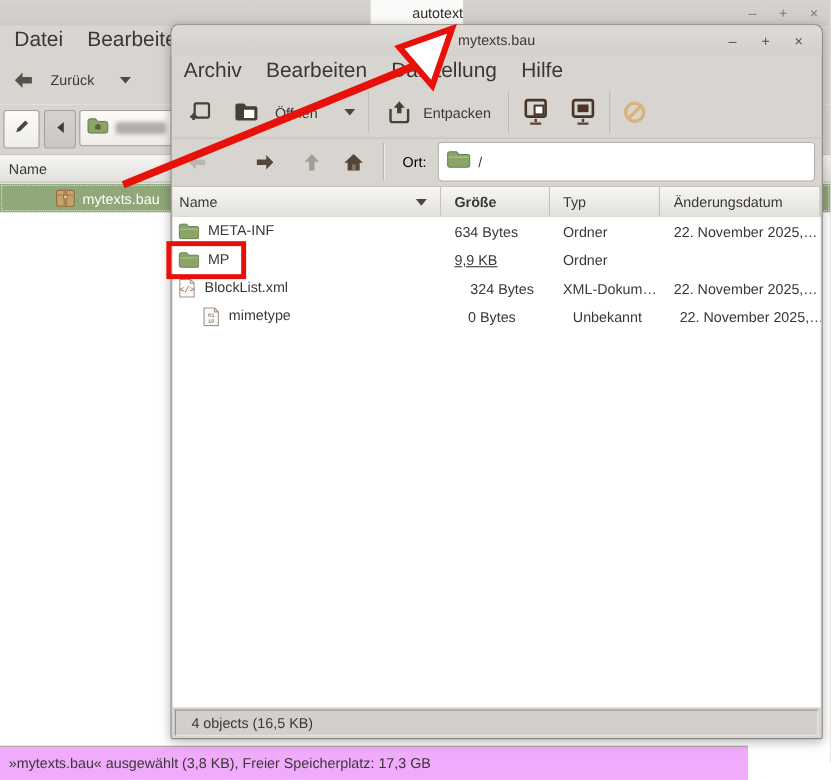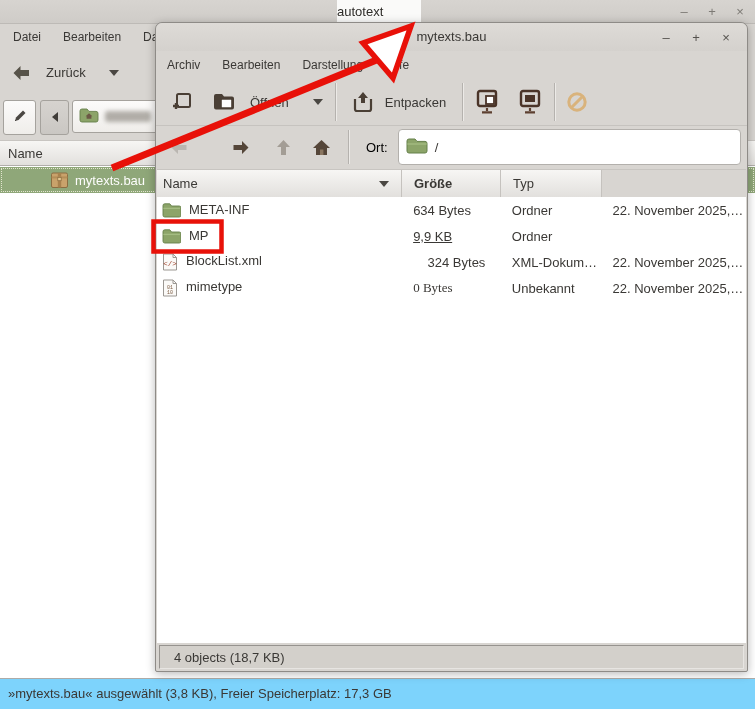--- a/index.html
+++ b/index.html
@@ -7,45 +7,45 @@
     width:755px;height:709px;overflow:hidden;position:relative;
     font-family:"Liberation Sans",sans-serif;
     background:#e8e6e3;
     -webkit-font-smoothing:antialiased;
   }
   
   .bgwin{position:absolute;left:0;top:0;width:755px;height:709px;background:#fff;}
   .bg-titlebar{position:absolute;left:0;top:0;width:755px;height:23px;
     background:linear-gradient(#d7d4d0,#cfccc8);border-bottom:1px solid #bdbab6;}
   .bg-titlebox{position:absolute;left:337px;top:0;width:84px;height:23px;background:#fafaf9;
-    color:#2e2c29;font-size:13px;line-height:23px;text-align:left;}
+    color:#2e2c29;font-size:13px;line-height:23px;text-align:right;}
   .winctl{position:absolute;top:0;height:23px;display:flex;align-items:center;gap:14px;color:#7d7a75;font-size:13px;}
   .bg-titlebar .winctl{right:8px;}
   .ctl{width:14px;text-align:center;cursor:default;}
   .bg-menubar{position:absolute;left:0;top:24px;width:755px;height:26px;background:#d8d5d1;
     display:flex;align-items:center;padding-left:2px;}
-  .menuitem{font-size:12px;color:#3a3835;padding:0 11px;line-height:26px;}
+  .menuitem{font-size:19px;color:#3a3835;padding:0 11px;line-height:26px;}
   .bg-toolbar{position:absolute;left:0;top:50px;width:755px;height:45px;background:#d8d5d1;
     display:flex;align-items:center;}
   .backgroup{display:flex;align-items:center;gap:9px;padding-left:12px;}
   .backlabel{font-size:13px;color:#3a3835;padding:0 6px;}
   .caret-down{width:0;height:0;border-left:5px solid transparent;border-right:5px solid transparent;
     border-top:6px solid #4a4742;display:inline-block;}
   .bg-pathbar{position:absolute;left:0;top:95px;width:755px;height:45px;background:#d8d5d1;}
   .pbtn{position:absolute;top:5px;height:33px;background:linear-gradient(#fcfbfa,#efedea);
     border:1px solid #a5a29d;border-radius:3px;display:flex;align-items:center;justify-content:center;}
   .pbtn.flat{background:linear-gradient(#d6d3cf,#cac7c3);}
   .blurblob{width:46px;height:11px;background:#9a968f;border-radius:3px;filter:blur(2px);opacity:.75;}
   .bg-listheader{position:absolute;left:0;top:140px;width:755px;height:26px;
     background:linear-gradient(#f7f6f4,#e2e0dd);border-top:1px solid #c8c5c1;border-bottom:1px solid #b1aeaa;
     font-size:13px;color:#3a3835;line-height:26px;padding-left:8px;box-sizing:border-box;}
   .bg-selrow{position:absolute;left:0;top:167px;width:755px;height:26px;background:#8fa779;
     display:flex;align-items:center;outline:1px dotted rgba(250,246,230,.8);outline-offset:-2px;}
   .bg-selrow .lbl{color:#fdfdfc;font-size:13px;margin-left:6px;}
-  .bg-statusbar{position:absolute;left:0;top:678px;width:755px;height:31px;background:#7dd3fc;
+  .bg-statusbar{position:absolute;left:0;top:678px;width:680px;height:31px;background:#f0abfc;
     border-top:1px solid #aeaba7;font-size:13px;color:#3a3835;line-height:30px;padding-left:8px;box-sizing:border-box;}
   
   .archwin{position:absolute;left:155px;top:22px;width:593px;height:650px;
     background:#d8d5d1;border:1px solid #8e8b87;border-radius:7px 7px 2px 2px;
     box-shadow:0 2px 10px rgba(0,0,0,.28);box-sizing:border-box;}
   .a-titlebar{position:absolute;left:0;top:0;width:100%;height:28px;
     background:linear-gradient(#dedbd7,#d4d1cd);border-radius:7px 7px 0 0;}
   .a-title{width:100%;text-align:center;font-size:13px;color:#3a3835;line-height:28px;}
   .a-titlebar .winctl{right:14px;height:28px;gap:16px;color:#55524e;}
   .a-menubar{position:absolute;left:0;top:28px;width:100%;height:28px;display:flex;align-items:center;padding-left:0px;}
@@ -239,20 +239,21 @@
         </svg>
       </span>
       <span class="pathtxt">/</span>
     </div>
   </div>
 
   <div class="a-header" id="arch-header">
       <div class="hcell" style="width: 245px;">Name<span class="caret-down sort" style="border-top-color: rgb(74, 71, 66);"></span></div>
       <div class="hcell" style="width: 99px; font-weight: bold;">Größe</div>
       <div class="hcell" style="width: 101px;">Typ</div>
+      <div class="hcell" style="width: 146px;">Änderungsdatum</div>
     </div>
   <div class="a-list" id="file-rows">
       <div class="frow">
         <div class="fc name" style="width: 245px;">
           <span style="display: flex;">
             <svg width="19" height="16" viewBox="0 0 19 16">
               <path d="M1 3.6 q0-1.8 1.8-1.8 h5 l1.8 2.2 h7.6 q1.8 0 1.8 1.8 v7.4 q0 1.8-1.8 1.8 H2.8 q-1.8 0-1.8-1.8 Z" fill="#8ca469" stroke="#65804a" stroke-width="0.9"></path>
               <path d="M1.4 6.4 h16.6" stroke="#a4bc82" stroke-width="1.3"></path>
             </svg>
           </span>
@@ -285,37 +286,37 @@
               <text x="8" y="12.5" font-size="7.5" text-anchor="middle" fill="#a0452f" font-family="Liberation Mono,monospace">&lt;/&gt;</text>
             </svg>
           </span>
           <span>BlockList.xml</span>
         </div>
         <div class="fc" style="width: 99px; text-align: center;">324 Bytes</div>
         <div class="fc" style="width: 101px;">XML-Dokum…</div>
         <div class="fc" style="width: 146px;">22. November 2025,…</div>
       </div>
       <div class="frow">
-        <div class="fc name" style="width: 245px;">
+        <div class="fc name" style="width: 245px; margin-left: 22px;">
           <span style="display: flex;">
             <svg width="16" height="18" viewBox="0 0 16 18">
               <path d="M1.5 1 H11 L14.5 4.5 V17 H1.5 Z" fill="#fbfaf8" stroke="#9b9792" stroke-width="1"></path>
               <path d="M11 1 V4.5 H14.5" fill="none" stroke="#9b9792" stroke-width="1"></path>
               <text x="8" y="9.5" font-size="5" text-anchor="middle" fill="#7a5a40" font-family="Liberation Mono,monospace">01</text>
               <text x="8" y="15" font-size="5" text-anchor="middle" fill="#7a5a40" font-family="Liberation Mono,monospace">10</text>
             </svg>
           </span>
           <span>mimetype</span>
         </div>
-        <div class="fc" style="width: 99px; font-family: Liberation Serif, serif;">0 Bytes</div>
+        <div class="fc" style="width: 99px;">0 Bytes</div>
         <div class="fc" style="width: 101px;">Unbekannt</div>
         <div class="fc" style="width: 146px;">22. November 2025,…</div>
       </div>
     </div>
 
-  <div class="a-statusbox">4 objects (18,7 KB)</div>
+  <div class="a-statusbox">4 objects (16,5 KB)</div>
 </div>
 
 <svg class="annot" width="755" height="709" viewBox="0 0 755 709">
   <line x1="112" y1="168" x2="379" y2="59" stroke="#e81109" stroke-width="7"></line>
   <polygon points="411,26 363,43 393,78" fill="#ffffff" stroke="#e81109" stroke-width="5.5" stroke-linejoin="miter"></polygon>
   <rect x="153.5" y="221.5" width="68" height="30" fill="none" stroke="#e81109" stroke-width="4.5"></rect>
 </svg>
 
 </body></html>

